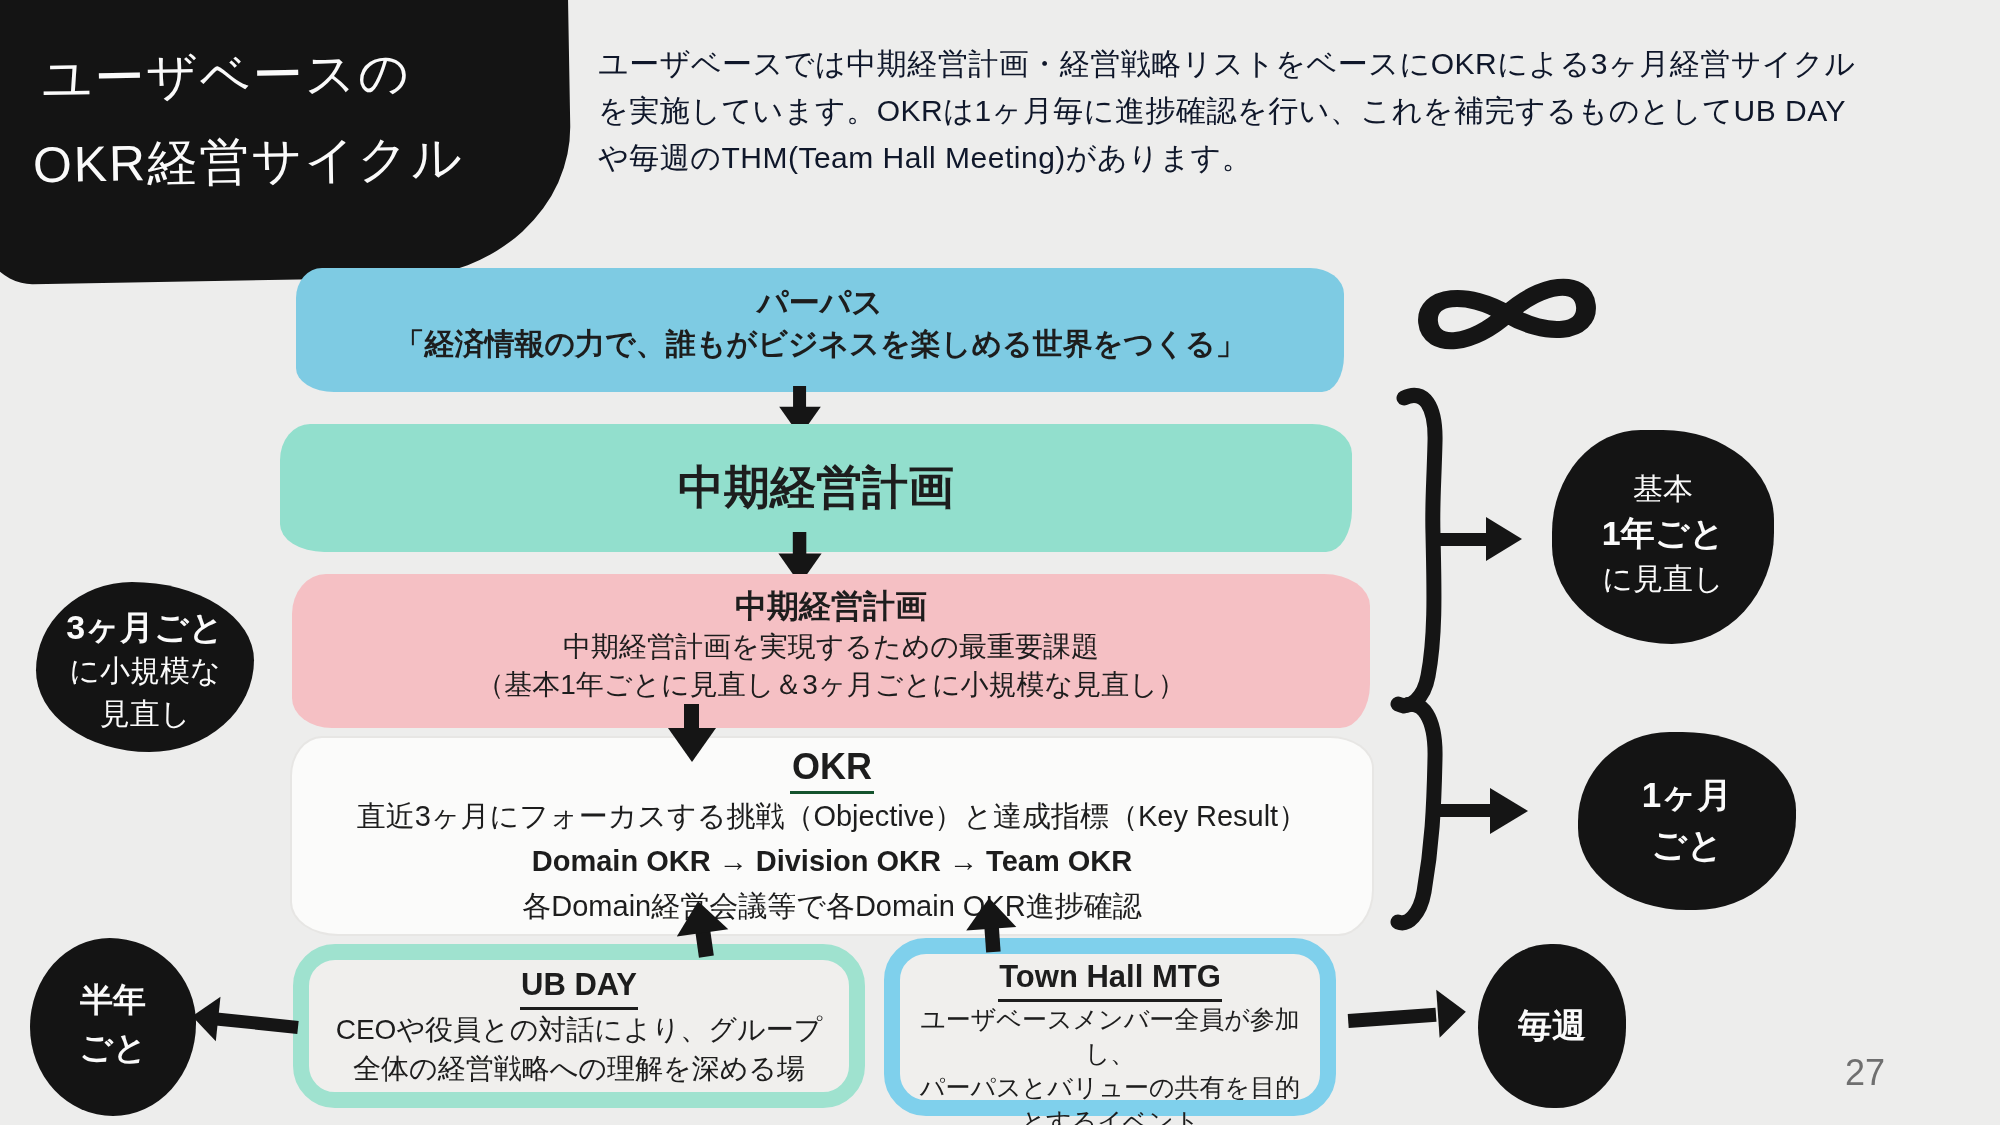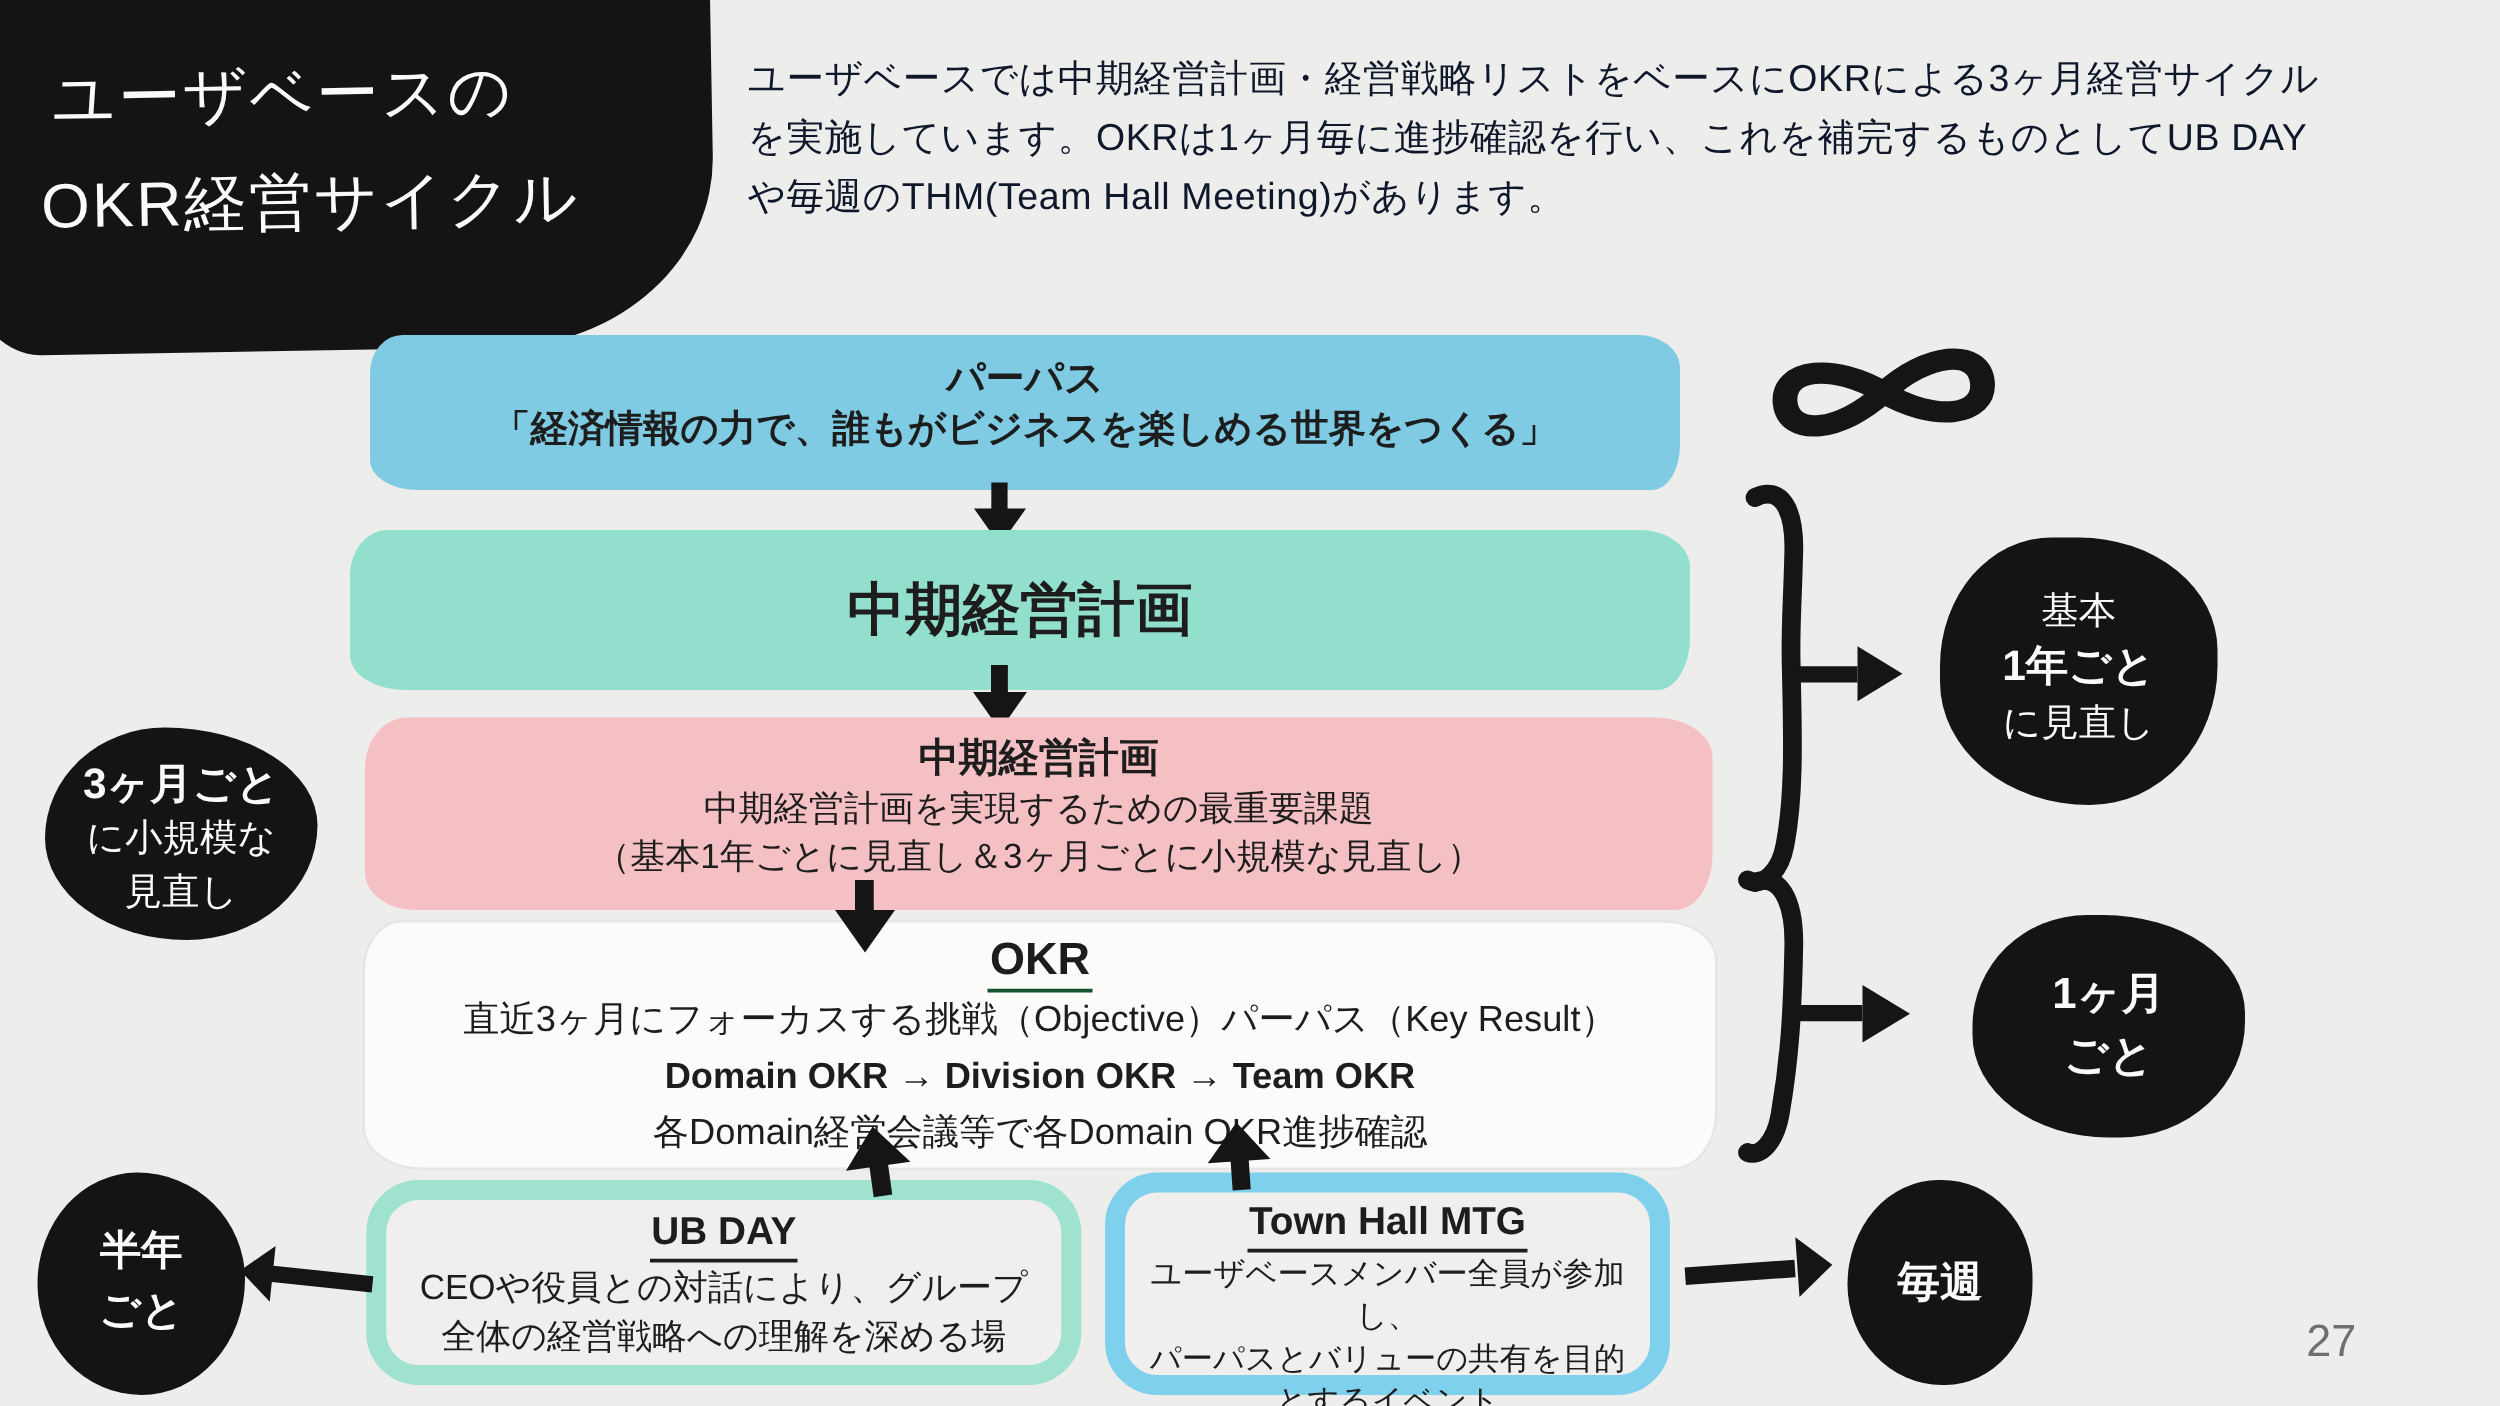--- a/index.html
+++ b/index.html
@@ -169,21 +169,21 @@
     <div class="bl">（基本1年ごとに見直し＆3ヶ月ごとに小規模な見直し）</div>
   </div>
 
   <svg class="ink" style="left:662px; top:704px; z-index:3;" width="60" height="60" viewBox="0 0 60 60">
     <rect x="22" y="0" width="15" height="26"></rect>
       <polygon points="6,24 54,24 30,58"></polygon>
   </svg>
 
   <div class="band band-okr">
     <div class="bt"><span>OKR</span></div>
-    <div class="bl">直近3ヶ月にフォーカスする挑戦（Objective）パーパス（Key Result）</div>
+    <div class="bl">直近3ヶ月にフォーカスする挑戦（Objective）と達成指標（Key Result）</div>
     <div class="bl bold">Domain OKR → Division OKR → Team OKR</div>
     <div class="bl">各Domain経営会議等で各Domain OKR進捗確認</div>
   </div>
 
   <svg class="ink" style="left:672px; top:898px; z-index:3; transform:rotate(-8deg);" width="60" height="62" viewBox="0 0 60 60">
     <rect x="23" y="30" width="15" height="28"></rect>
       <polygon points="30,2 4,34 56,34"></polygon>
   </svg>
   <svg class="ink" style="left:962px; top:896px; z-index:3; transform:rotate(-4deg);" width="58" height="58" viewBox="0 0 60 60">
     <rect x="23" y="30" width="15" height="28"></rect>

